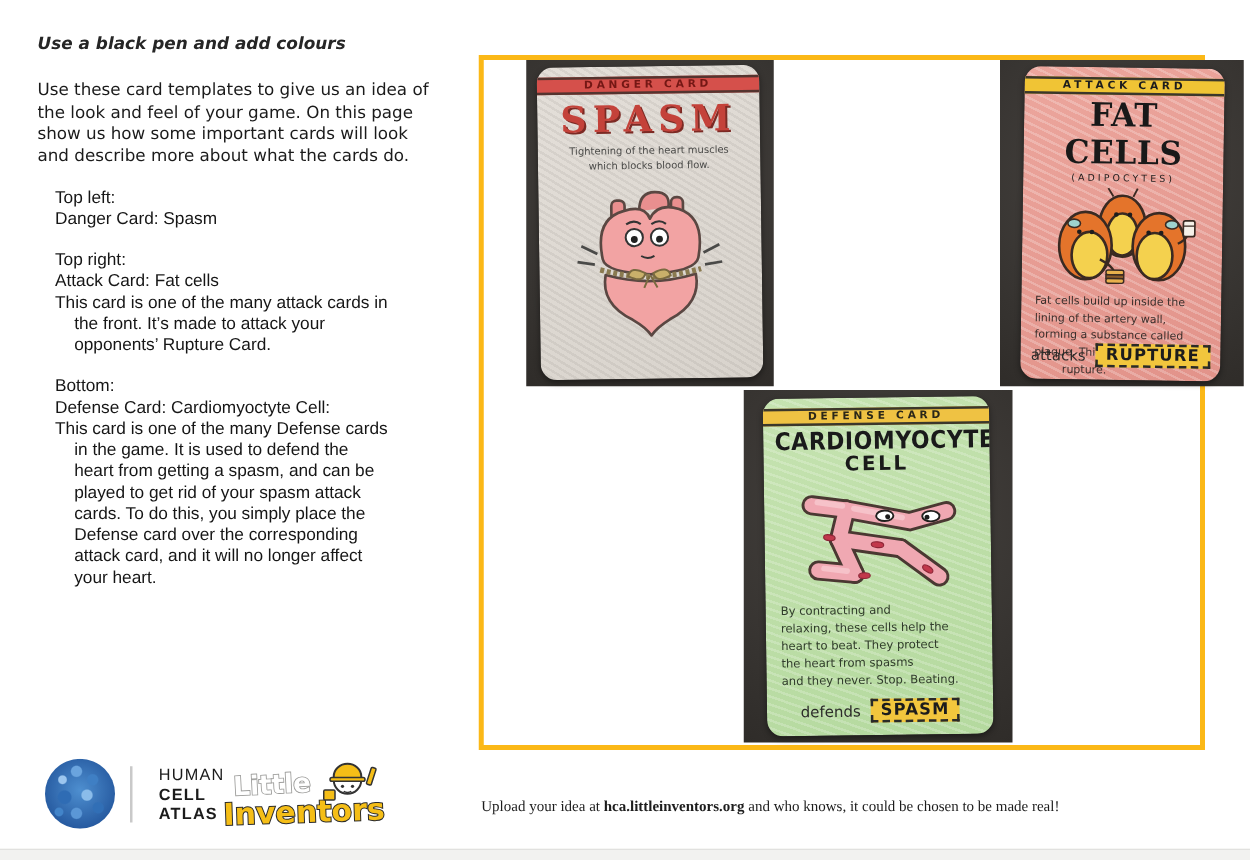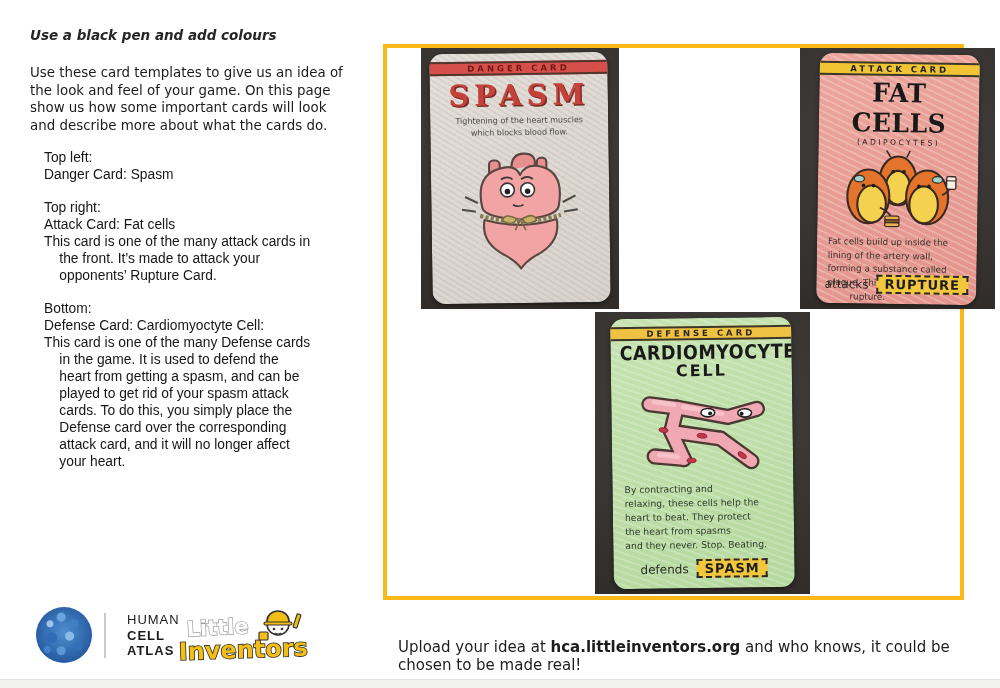--- a/index.html
+++ b/index.html
@@ -83,21 +83,21 @@
         radial-gradient(circle at 45% 78%, #5b97d6 0 4px, rgba(0,0,0,0) 5px),
         radial-gradient(circle at 76% 70%, #316fb6 0 4px, rgba(0,0,0,0) 5px),
         radial-gradient(circle at 20% 76%, #4284c9 0 3px, rgba(0,0,0,0) 4px),
         radial-gradient(circle at 50% 45%, #4E8FD0 0%, #1D4E95 90%); }
   .hca-divider { position:absolute; left:104px; top:613px; width:2px; height:45px; background:#c9c9c9; }
   .hca-text { position:absolute; left:114px; top:612px; font-family:"Liberation Sans", sans-serif;
               font-size:13px; line-height:15.5px; letter-spacing:1px; color:#1b1b1b;margin-left:13px; }
   .hca-text span { display:block; }
   .hca-bold { font-weight:bold; }
   .li-logo { position:absolute; left:175px; top:606px; }
-  .upload-line { position:absolute; left:398px; top:638px; font-size:15px; color:#1d1d1d; }
+  .upload-line { position:absolute; left:385px; top:638px; font-size:12px; color:#1d1d1d;font-family:Liberation Serif, serif; }
   .upload-line b { font-weight:bold; }
   .bottom-strip { position:absolute; left:0; bottom:0; width:100%; height:9px;
                   background:#f2f2f0; border-top:1px solid #e1e1df; }
 </style>
 </head>
 <body>
 
 <div class="page">
 
   <div class="left-col">

